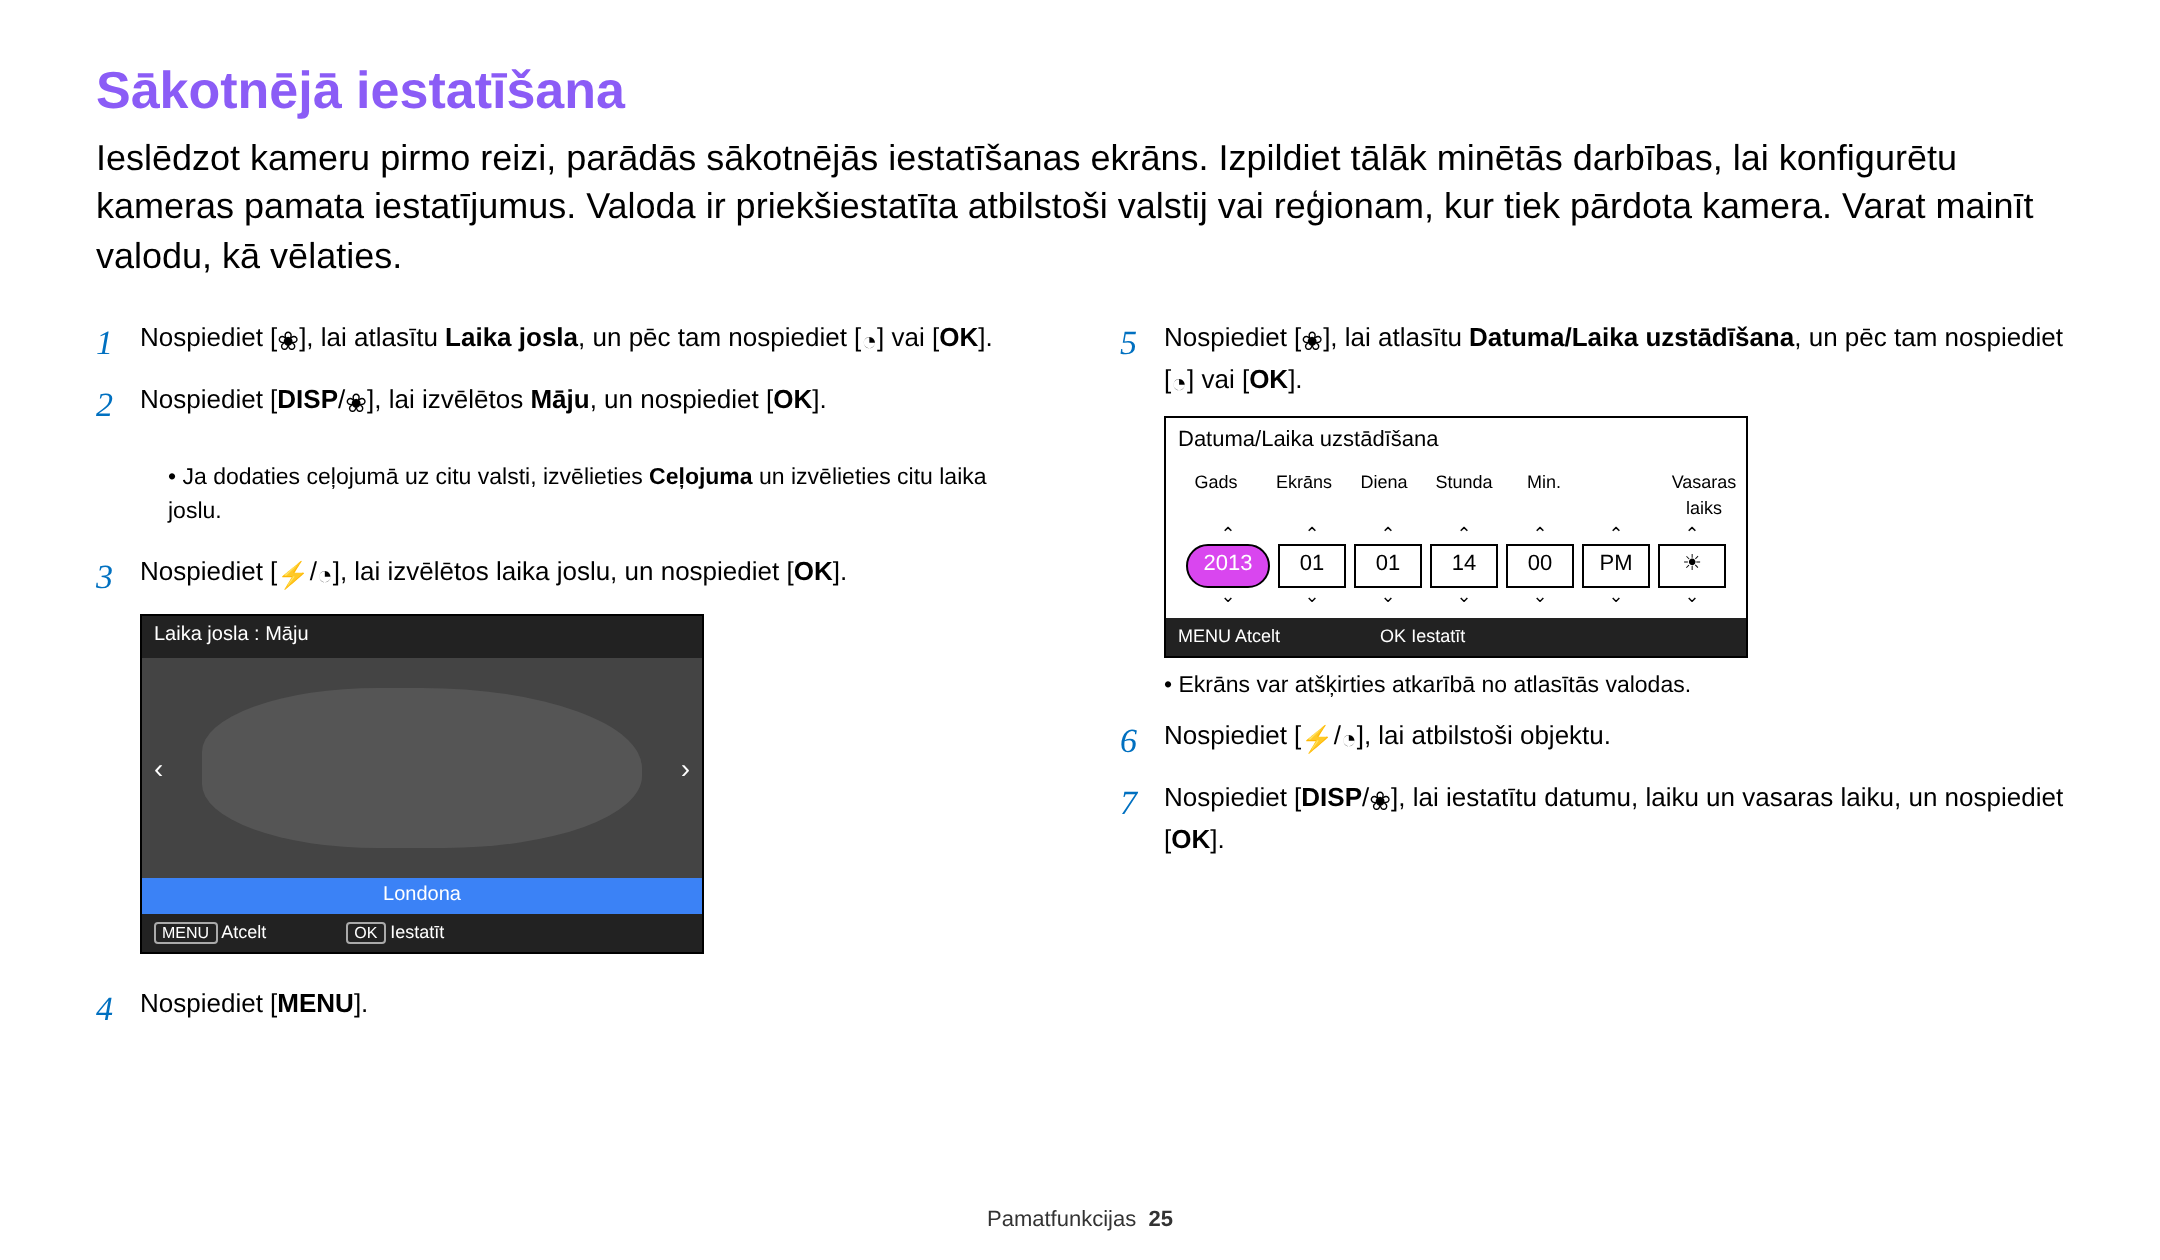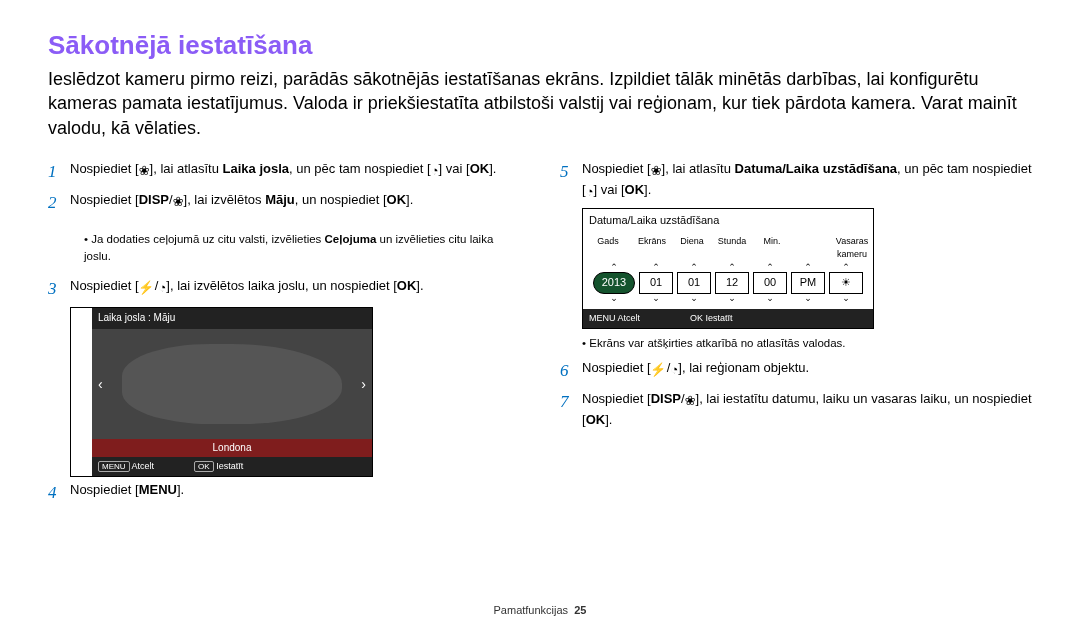--- a/index.html
+++ b/index.html
@@ -57,23 +57,22 @@
   .glyph {
     display: inline-block;
     vertical-align: -2px;
   }
   .boldk { font-weight: bold; font-family: Arial, sans-serif;}
   .bold { font-weight: 600;}
   
   .lcd {
     width: 280px;
     border: 1px solid #000;
-    margin: 6px 0 4px 22px;
+    margin: 6px 0 16px 22px;
     font-size: 10px;
-    padding-left: 21px;
   }
   .lcd-title {
     background: #222;
     color: #fff;
     padding: 3px 6px;
     font-size: 10px;
   }
   .lcd-map {
     background: #444;
     height: 110px;
@@ -83,42 +82,42 @@
   .lcd-map .arrow {
     position:absolute; color:#fff; font-size:14px; top:50%; transform:translateY(-50%);
   }
   .lcd-map .al{left:6px;} .lcd-map .ar{right:6px;}
   .mapshape {
     width: 220px; height: 80px; position:relative;
     background: #555; border-radius: 40% 50% 45% 40%;
     filter: blur(0.3px);
   }
   .lcd-loc {
-    background:#7f1d1d; color:#fff; text-align:center; font-size:10px; padding:2px 0;
+    background:#3b82f6; color:#fff; text-align:center; font-size:10px; padding:2px 0;
   }
   .lcd-loc .small{font-size:8px;}
   .lcd-foot {
     background:#222; color:#fff; display:flex; padding:3px 6px; gap:40px; font-size:9px;
   }
   .lcd-foot .btn{border:1px solid #aaa; padding:0 3px; border-radius:2px; font-size:8px;}
   
   .lcd2 { width: 290px; margin-left:22px; border:1px solid #000;}
   .lcd2-title{ padding:4px 6px; font-size:11px;}
   .lcd2-labels{ display:flex; justify-content:center; gap:4px; font-size:9px; padding-top:2px;}
   .lcd2-labels span{width:36px; text-align:center;}
   .lcd2-labels .w{width:44px;}
   .lcd2-row{ display:flex; justify-content:center; gap:4px; padding:2px 0 6px 0;}
   .stack{ display:flex; flex-direction:column; align-items:center; }
   .chev{font-size:9px; line-height:1; color:#000;}
   .cell{
     border:1px solid #000; width:32px; height:20px; font-size:11px;
     display:flex; align-items:center; justify-content:center;
   }
   .cell.y{width:40px;}
-  .cell.sel{background:#14532d;color:#fff;border-radius:11px;}
+  .cell.sel{background:#d946ef;color:#fff;border-radius:11px;}
   .lcd2-foot{
     background:#222;color:#fff;display:flex;gap:50px;padding:3px 6px;font-size:9px;
   }
   .note{font-size:11.5px; margin:6px 0 8px 22px;}
   .footer {
     position:absolute; bottom:14px; left:0; width:100%; text-align:center;
     font-size:11px; color:#333;
   }
 </style>
 </head>
@@ -189,41 +188,41 @@
 
       <div class="lcd2">
         <div class="lcd2-title">Datuma/Laika uzstādīšana</div>
         <div class="lcd2-labels">
           <span class="w">Gads</span>
           <span>Ekrāns</span>
           <span>Diena</span>
           <span>Stunda</span>
           <span>Min.</span>
           <span></span>
-          <span>Vasaras kameru</span>
+          <span>Vasaras laiks</span>
         </div>
         <div class="lcd2-row">
           <div class="stack">
               <div class="chev">⌃</div>
               <div class="cell y sel">2013</div>
               <div class="chev">⌄</div>
             </div>
           <div class="stack">
               <div class="chev">⌃</div>
               <div class="cell">01</div>
               <div class="chev">⌄</div>
             </div>
           <div class="stack">
               <div class="chev">⌃</div>
               <div class="cell">01</div>
               <div class="chev">⌄</div>
             </div>
           <div class="stack">
               <div class="chev">⌃</div>
-              <div class="cell">12</div>
+              <div class="cell">14</div>
               <div class="chev">⌄</div>
             </div>
           <div class="stack">
               <div class="chev">⌃</div>
               <div class="cell">00</div>
               <div class="chev">⌄</div>
             </div>
           <div class="stack">
               <div class="chev">⌃</div>
               <div class="cell">PM</div>
@@ -241,21 +240,21 @@
           <span><span class="btn">MENU</span> <span>Atcelt</span></span>
           <span><span class="btn">OK</span> <span>Iestatīt</span></span>
         </div>
       </div>
 
       <div class="note">• <span>Ekrāns var atšķirties atkarībā no atlasītās valodas.</span></div>
 
       <div class="step">
         <div class="num">6</div>
         <div class="body">
-          <span>Nospiediet [</span><span class="glyph">⚡</span>/<span class="glyph">◔</span><span>], lai reģionam objektu.</span>
+          <span>Nospiediet [</span><span class="glyph">⚡</span>/<span class="glyph">◔</span><span>], lai atbilstoši objektu.</span>
         </div>
       </div>
 
       <div class="step">
         <div class="num">7</div>
         <div class="body">
           <span>Nospiediet [</span><span class="boldk">DISP</span>/<span class="glyph">❀</span><span>], lai iestatītu datumu, laiku un vasaras laiku, un nospiediet [</span><span class="boldk">OK</span><span>].</span>
         </div>
       </div>
 

